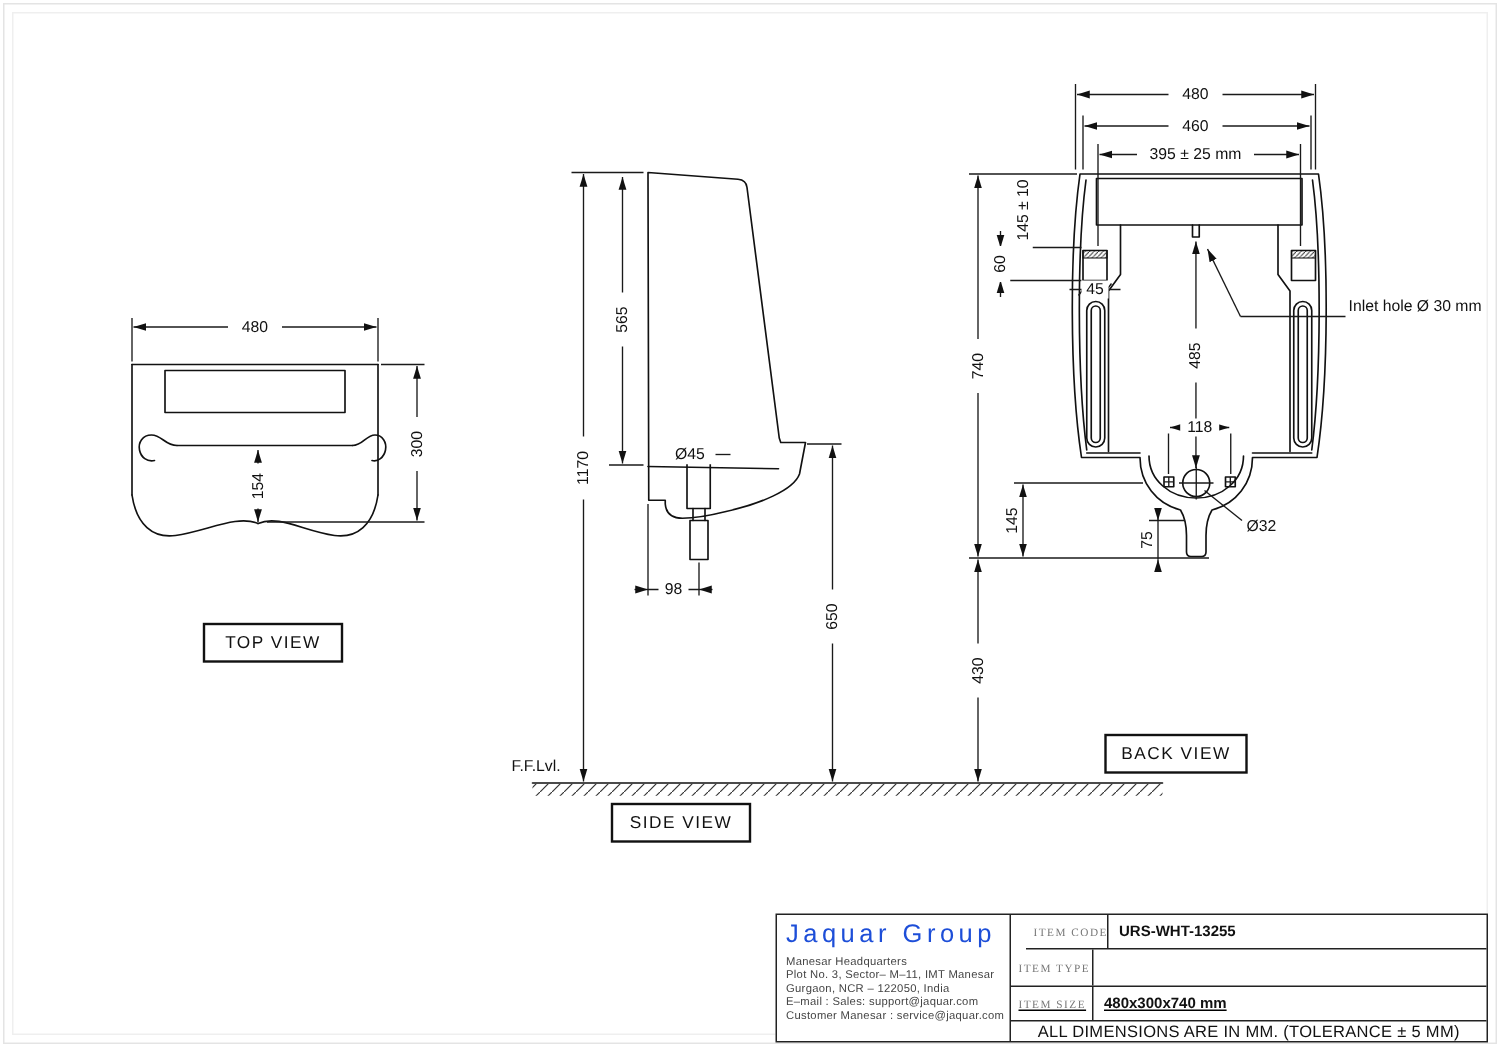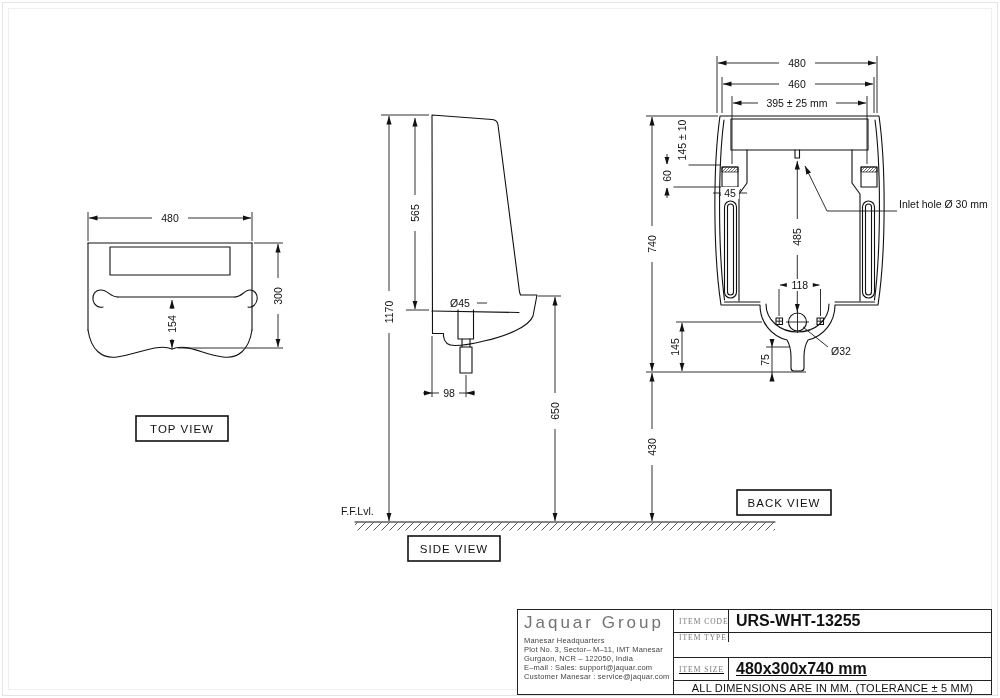--- a/index.html
+++ b/index.html
@@ -9,28 +9,28 @@
   .dl{stroke:#1a1a1a;stroke-width:0.9;fill:none;}
   .bg{fill:#fff;stroke:none;}
   .dt{font-size:10.5px;fill:#111;text-anchor:middle;dominant-baseline:central;}
   .dts{font-size:10.5px;fill:#111;text-anchor:start;dominant-baseline:central;}
   .vlab{font-size:11.5px;fill:#111;text-anchor:middle;dominant-baseline:central;letter-spacing:1px;}
   .vbox{fill:#fff;stroke:#111;stroke-width:1.6;}
   
   .tb{position:absolute;left:517px;top:609px;width:473px;height:84px;border:1.2px solid #222;display:flex;background:#fff;}
   .tb-logo{width:88px;border-right:1px solid #222;display:flex;align-items:center;justify-content:center;}
   .tb-co{width:156px;border-right:1px solid #222;padding:3px 0 0 6px;box-sizing:border-box;}
-  .tb-name{font-size:17px;color:#737373;letter-spacing:3px;white-space:nowrap;margin-bottom:3px;}
+  .tb-name{font-size:17px;color:#1d4ed8;letter-spacing:3px;white-space:nowrap;margin-bottom:3px;}
   .tb-addr div{font-size:7.5px;color:#444;letter-spacing:0.2px;line-height:1.2;white-space:nowrap;}
   .tb-table{flex:1;display:flex;flex-direction:column;}
   .tb-row{display:flex;border-bottom:1px solid #222;}
-  .tb-row.r1{height:22px;} .tb-row.r2{height:24px;flex-direction:column;} .tb-row.r3{height:22px;text-decoration:underline;}
+  .tb-row.r1{height:22px;margin-left:10px;} .tb-row.r2{height:24px;} .tb-row.r3{height:22px;text-decoration:underline;}
   .tb-lab{width:49px;border-right:1px solid #222;display:flex;align-items:center;padding-left:5px;
           font-family:"Liberation Serif",serif;font-size:7.5px;color:#777;letter-spacing:1px;white-space:nowrap;}
-  .tb-val{flex:1;display:flex;align-items:center;padding-left:7px;font-size:16px;font-weight:600;color:#111;white-space:nowrap;}
+  .tb-val{flex:1;display:flex;align-items:center;padding-left:7px;font-size:10px;font-weight:600;color:#111;white-space:nowrap;}
   .tb-note{flex:1;display:flex;align-items:center;justify-content:center;font-size:11px;color:#111;letter-spacing:0.2px;white-space:nowrap;}
 </style>
 </head>
 <body>
 
 <div class="sheet">
 <svg width="1000" height="698" viewBox="0 0 1000 698">
   <defs>
     <marker id="arr" markerWidth="9" markerHeight="7" refX="8.5" refY="3.5" orient="auto-start-reverse" markerUnits="userSpaceOnUse">
       <path d="M0,0.9 L8.5,3.5 L0,6.1 Z" fill="#111"></path>

